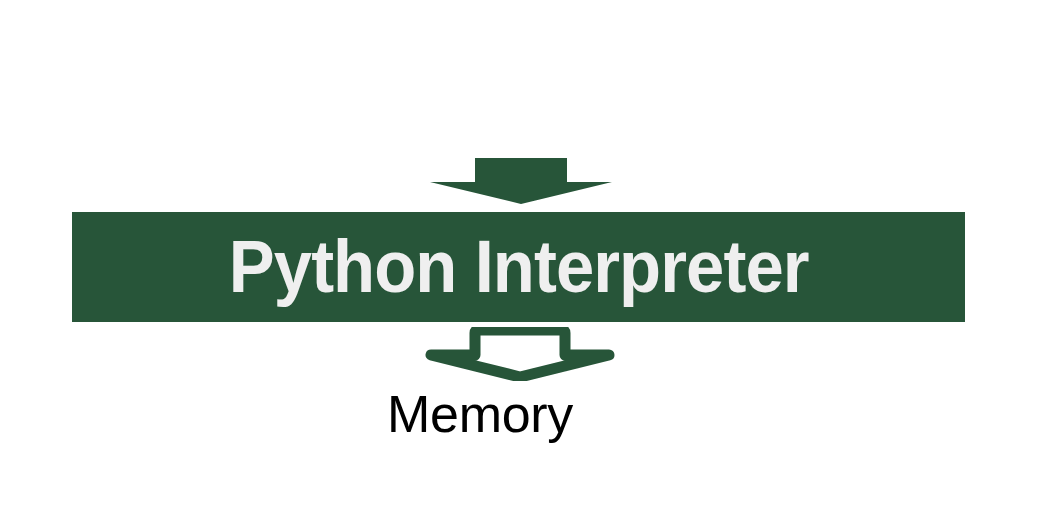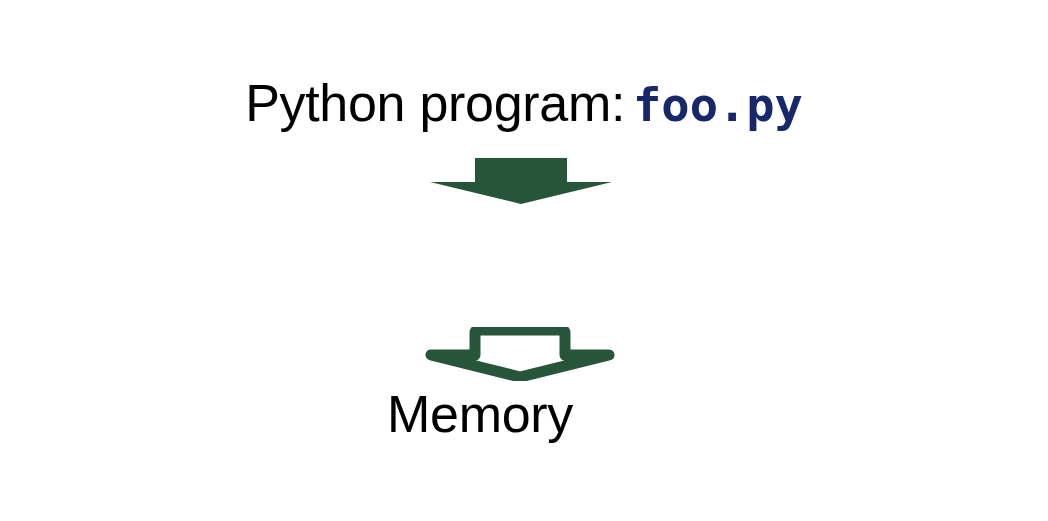--- a/index.html
+++ b/index.html
@@ -102,30 +102,30 @@
     font-family: "Liberation Sans", sans-serif;
     font-weight: 400;
     letter-spacing: -0.3px;
   }
 </style>
 </head>
 <body>
 
 <div id="canvas">
 
-  <div class="caption-top">
-    <span class="plain">Python program:</span><span class="filename">foo.py</span>
-  </div>
 
   <div class="arrow-solid">
     <svg width="182" height="46" viewBox="0 0 182 46" xmlns="http://www.w3.org/2000/svg">
       <polygon points="45,0 137,0 137,24 182,24 91,46 0,24 45,24" fill="#275539"></polygon>
     </svg>
   </div>
 
+  <div class="interpreter-bar">
+    <span class="interpreter-label">Python Interpreter</span>
+  </div>
 
   <div class="arrow-outline">
     <svg width="190" height="54" viewBox="0 0 190 54" xmlns="http://www.w3.org/2000/svg">
       <path d="M50,6 Q50,3 53,3 L137,3 Q140,3 140,6 L140,28 L184,28 L95,50 L6,28 L50,28 Z" fill="#ffffff" stroke="#275539" stroke-width="11" stroke-linejoin="round" stroke-linecap="round"></path>
     </svg>
   </div>
 
   <div class="caption-bottom">
     <span>Memory</span>
   </div>

